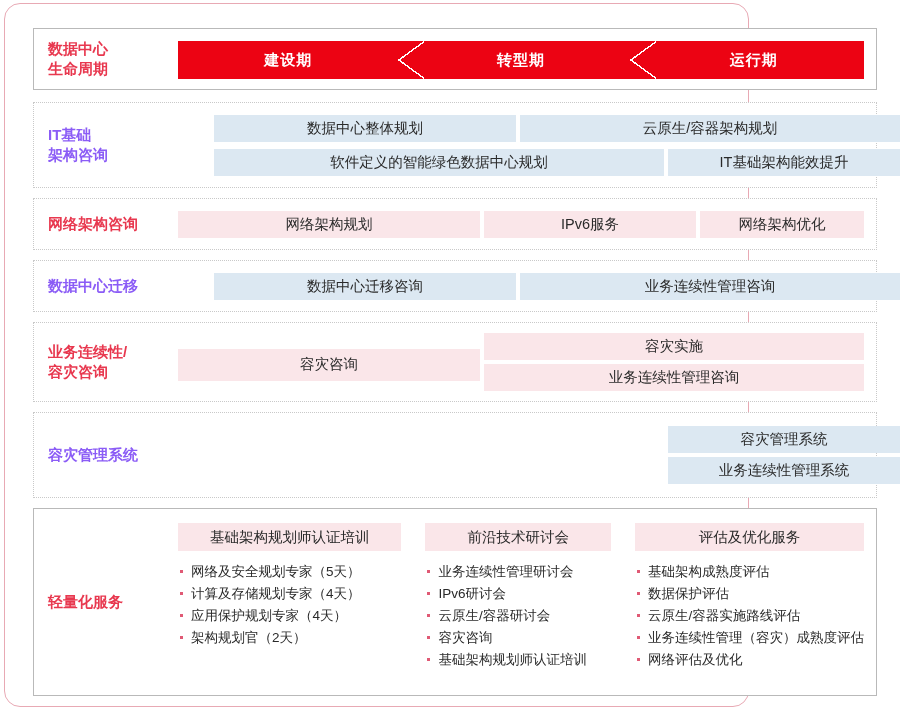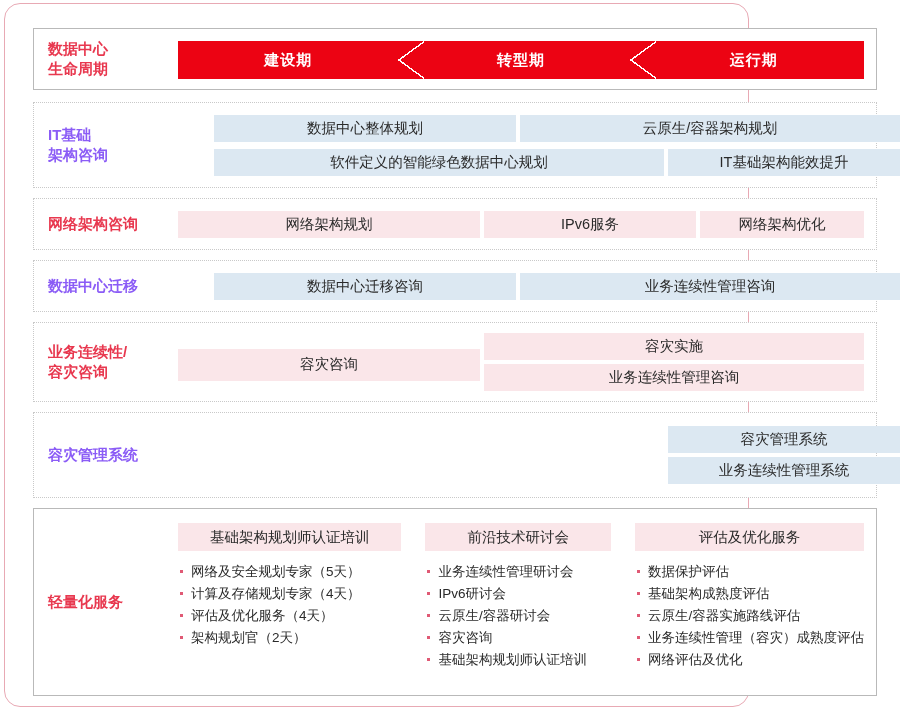--- a/index.html
+++ b/index.html
@@ -223,41 +223,41 @@
     <div class="row" id="row-light">
       <div class="row-label lbl-red">轻量化服务</div>
 
       <div class="light-cols">
 
         <div class="light-col lc-1">
           <div class="col-head">基础架构规划师认证培训</div>
           <ul class="bullets">
             <li>网络及安全规划专家（5天）</li>
             <li>计算及存储规划专家（4天）</li>
-            <li>评估及优化服务（4天）</li>
+            <li>应用保护规划专家（4天）</li>
             <li>架构规划官（2天）</li>
           </ul>
         </div>
 
         <div class="light-col lc-2">
           <div class="col-head">前沿技术研讨会</div>
           <ul class="bullets">
             <li>业务连续性管理研讨会</li>
             <li>IPv6研讨会</li>
             <li>云原生/容器研讨会</li>
             <li>容灾咨询</li>
             <li>基础架构规划师认证培训</li>
           </ul>
         </div>
 
         <div class="light-col lc-3">
           <div class="col-head">评估及优化服务</div>
           <ul class="bullets">
+            <li>基础架构成熟度评估</li>
             <li>数据保护评估</li>
-            <li>基础架构成熟度评估</li>
             <li>云原生/容器实施路线评估</li>
             <li>业务连续性管理（容灾）成熟度评估</li>
             <li>网络评估及优化</li>
           </ul>
         </div>
 
       </div>
     </div>
 
   </div>

